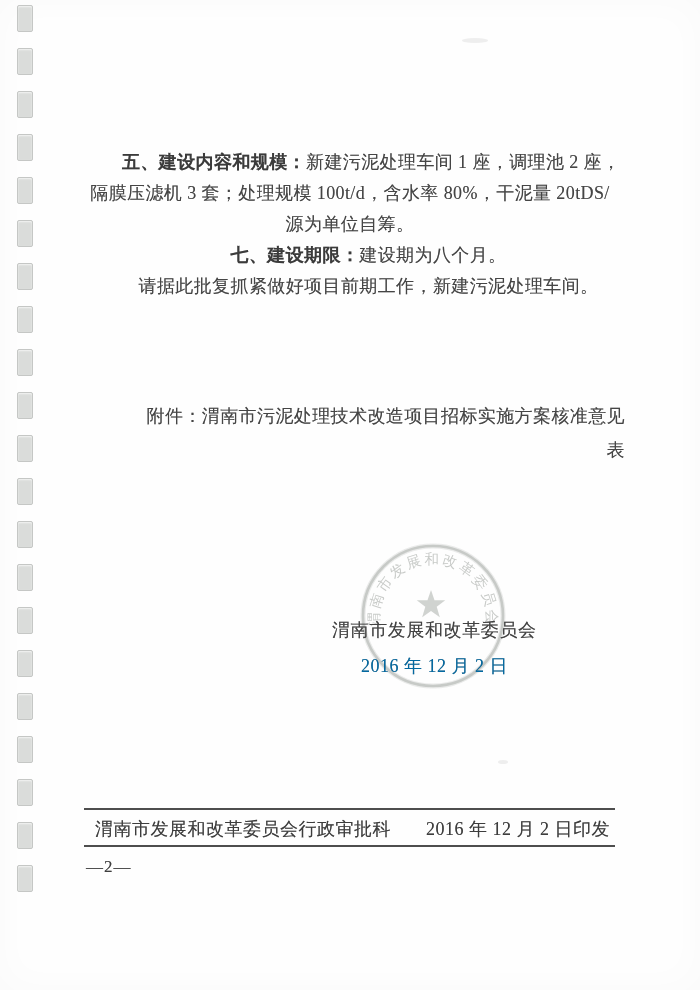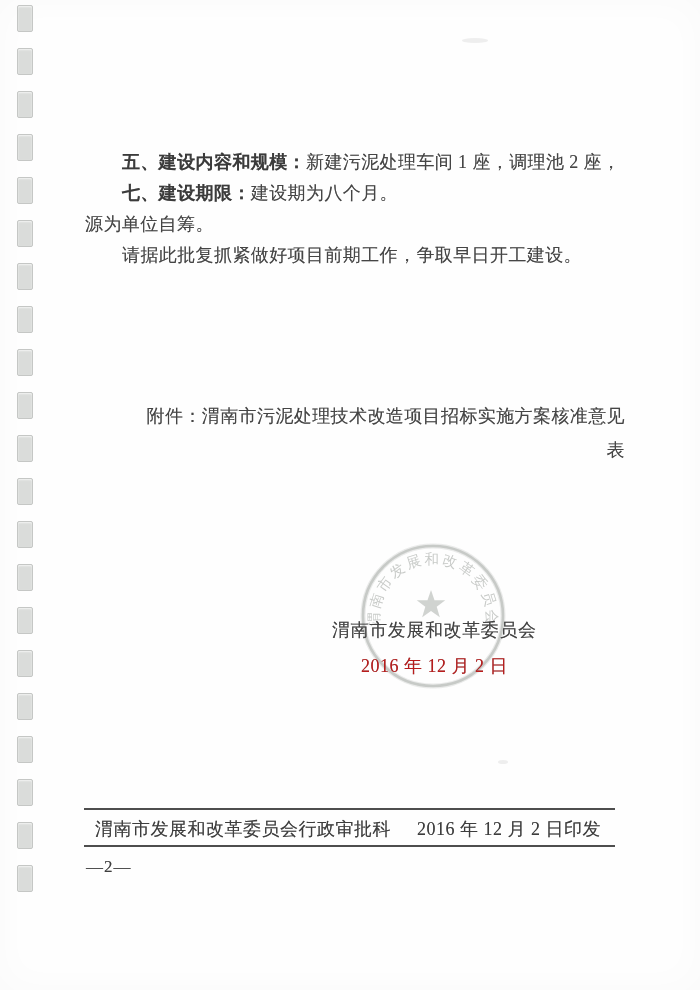--- a/index.html
+++ b/index.html
@@ -19,41 +19,41 @@
     background:#dadcda;border:1px solid #c5c7c5;border-radius:2px;
     box-shadow:inset 0 1px 2px rgba(255,255,255,0.7);
   }
   
   .body-block{
     position:absolute;left:85px;top:147px;width:530px;
     font-size:18px;line-height:31px;white-space:nowrap;
     letter-spacing:0.4px;
     text-shadow:0 0 0.6px rgba(70,70,70,0.45);
   }
-  .bline{height:31px;}
+  .bline{height:31px;text-align:center;}
   .bline .b{font-weight:700;color:#3b3b3b;}
   .ind{padding-left:37px;}
   .attach-block{
     position:absolute;left:85px;top:399px;width:540px;
     font-size:18px;line-height:34px;white-space:nowrap;
     letter-spacing:0.4px;
     text-shadow:0 0 0.6px rgba(70,70,70,0.45);
     text-align:right;
   }
   .attach-block div{height:34px;}
   
   .signature{
     position:absolute;left:332px;top:618px;
     font-size:18px;letter-spacing:0.6px;color:#424242;
     text-shadow:0 0 0.6px rgba(70,70,70,0.5);
     z-index:3;
   }
   .sig-date{
     position:absolute;left:361px;top:654px;
-    font-size:18px;letter-spacing:0.5px;color:#b91c1c;
+    font-size:18px;letter-spacing:0.5px;color:#0369a1;
     text-shadow:0 0 0.6px rgba(70,70,70,0.5);
     z-index:3;
   }
   
   .seal{
     position:absolute;left:358px;top:541px;width:150px;height:150px;
     z-index:2;opacity:0.85;filter:blur(0.4px);
   }
   
   .rule{
@@ -61,21 +61,21 @@
   }
   .rule.top{top:808px;}
   .rule.bottom{top:845px;}
   .footer-row{
     position:absolute;left:84px;top:817px;width:531px;
     display:flex;justify-content:space-between;align-items:center;
     font-size:18px;color:#3d3d3d;letter-spacing:0.5px;
     text-shadow:0 0 0.6px rgba(60,60,60,0.5);
   }
   .footer-row .fl{margin-left:11px;}
-  .footer-row .fr{margin-right:14px;}
+  .footer-row .fr{margin-right:5px;}
   
   .pageno{
     position:absolute;left:86px;top:857px;
     font-size:17px;color:#3f3f3f;letter-spacing:1px;
     text-shadow:0 0 0.6px rgba(60,60,60,0.5);
   }
   
   .smudge{position:absolute;background:rgba(190,192,190,0.25);border-radius:50%;}
 </style>
 </head>
@@ -102,23 +102,24 @@
       <div class="hole" style="top: 650px;"></div>
       <div class="hole" style="top: 693px;"></div>
       <div class="hole" style="top: 736px;"></div>
       <div class="hole" style="top: 779px;"></div>
       <div class="hole" style="top: 822px;"></div>
       <div class="hole" style="top: 865px;"></div>
     </div>
 
   <div class="body-block">
     <div class="bline ind"><span class="b">五、建设内容和规模：</span><span>新建污泥处理车间 1 座，调理池 2 座，</span></div>
+    <div class="bline"><span class="b"></span><span>隔膜压滤机 3 套；处理规模 100t/d，含水率 80%，干泥量 20tDS/</span></div>
+    <div class="bline"><span class="b"></span><span>源为单位自筹。</span></div>
     <div class="bline ind"><span class="b">七、建设期限：</span><span>建设期为八个月。</span></div>
-    <div class="bline"><span class="b"></span><span>源为单位自筹。</span></div>
-    <div class="bline ind"><span class="b"></span><span>请据此批复抓紧做好项目前期工作，争取早日开工建设。</span></div>
+    <div class="bline ind"><span class="b"></span><span>请据此批复抓紧做好项目前期工作，新建污泥处理车间。</span></div>
   </div>
 
   <div class="attach-block">
     <div class="ind">附件：渭南市污泥处理技术改造项目招标实施方案核准意见</div>
     <div>表</div>
   </div>
 
   <svg class="seal" viewBox="0 0 150 150">
     <defs>
       <path id="sealArc" d="M 25,97 A 54,54 0 1 1 125,97" fill="none"></path>

